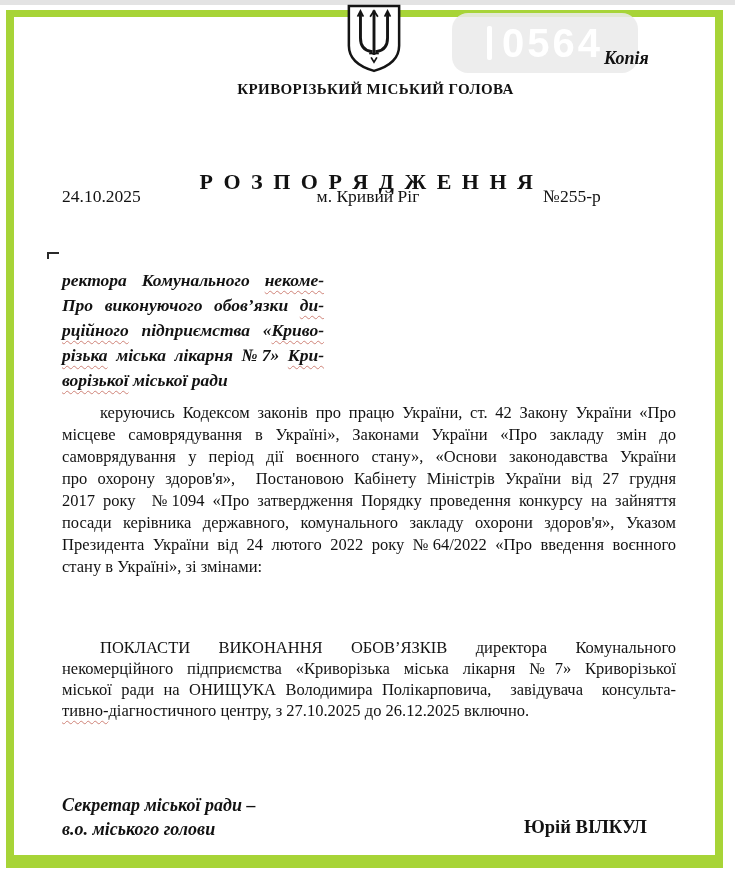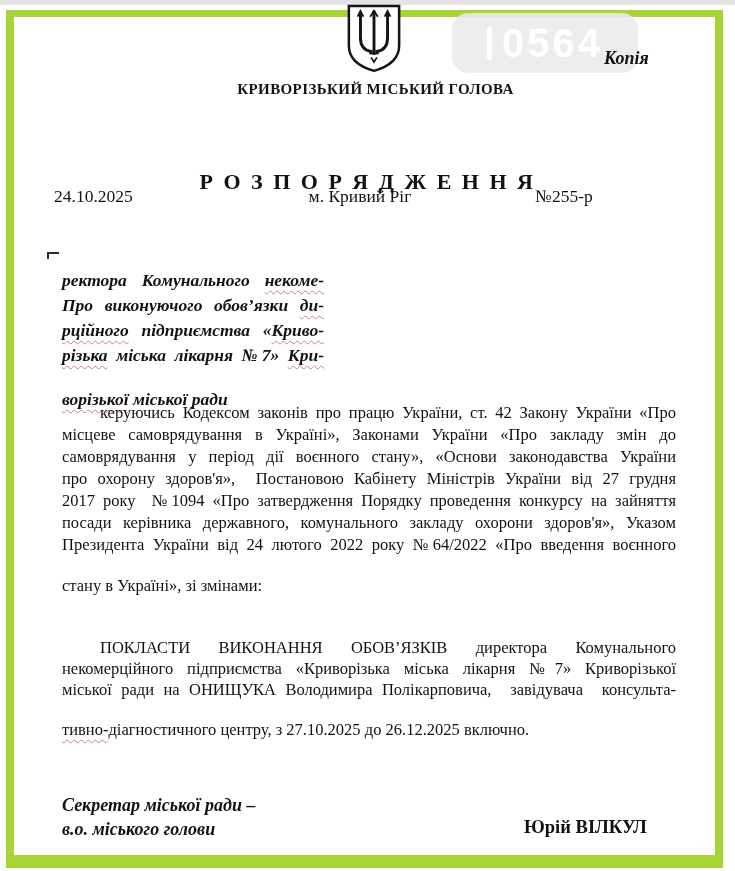--- a/index.html
+++ b/index.html
@@ -62,21 +62,21 @@
     text-align:center;font-weight:bold;font-size:15px;letter-spacing:0.4px;
     z-index:3;
   }
   .doc-title{
     position:absolute;top:129px;left:0;width:735px;
     text-align:center;font-weight:bold;font-size:22px;letter-spacing:2.5px;
     z-index:3;
     margin-top:40px;
   }
   .meta-row{
-    position:absolute;top:186px;left:54px;width:612px;
+    position:absolute;top:186px;left:62px;width:612px;
     display:grid;grid-template-columns:1fr 1fr 1fr;
     font-size:17.5px;
     z-index:3;
   }
   .meta-date{text-align:left;}
   .meta-place{text-align:center;}
   .meta-number{text-align:center;}
   .corner-mark{
     position:absolute;left:47px;top:252px;width:12px;height:7px;
     border-top:2px solid #2a2a2a;border-left:2px solid #2a2a2a;
@@ -88,21 +88,21 @@
     z-index:3;
   }
   .para{
     position:absolute;left:62px;width:614px;
     font-size:16.5px;line-height:22px;
     z-index:3;
   }
   .para-1{top:402px;}
   .para-2{top:637px;line-height:21px;}
   .tline{text-align:justify;text-align-last:justify;}
-  .tline.last{text-align-last:left;margin-top:19px;}
+  .tline.last{text-align-last:left;}
   .indent-first .tline:first-child{text-indent:38px;}
   .sq{
     text-decoration-line:underline;
     text-decoration-style:wavy;
     text-decoration-color:var(--squiggle-red);
     text-decoration-thickness:1.2px;
     text-underline-offset:4px;
     text-decoration-skip-ink:none;
   }
   .signature-role{

